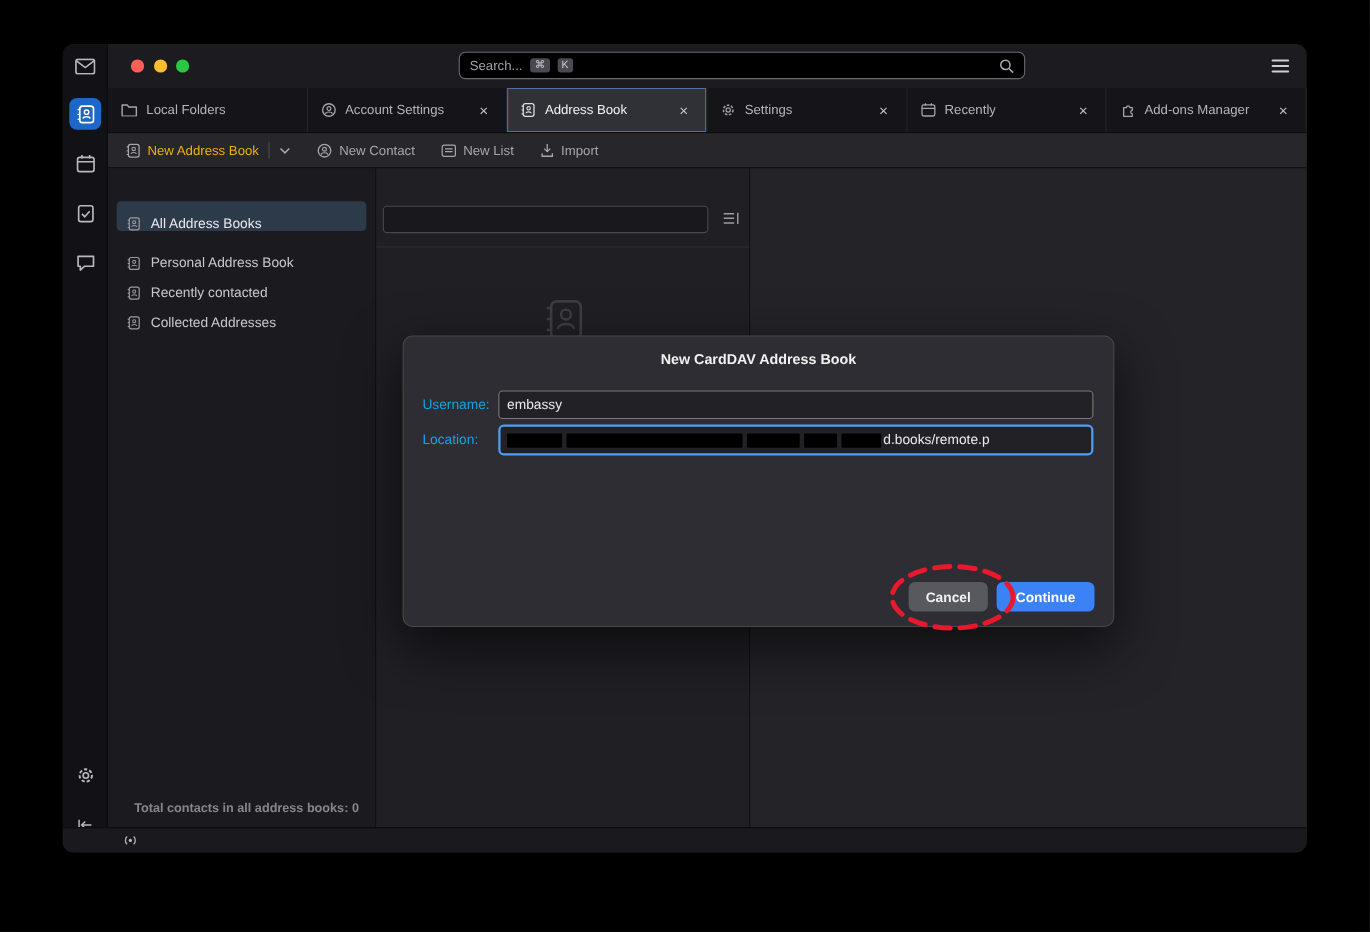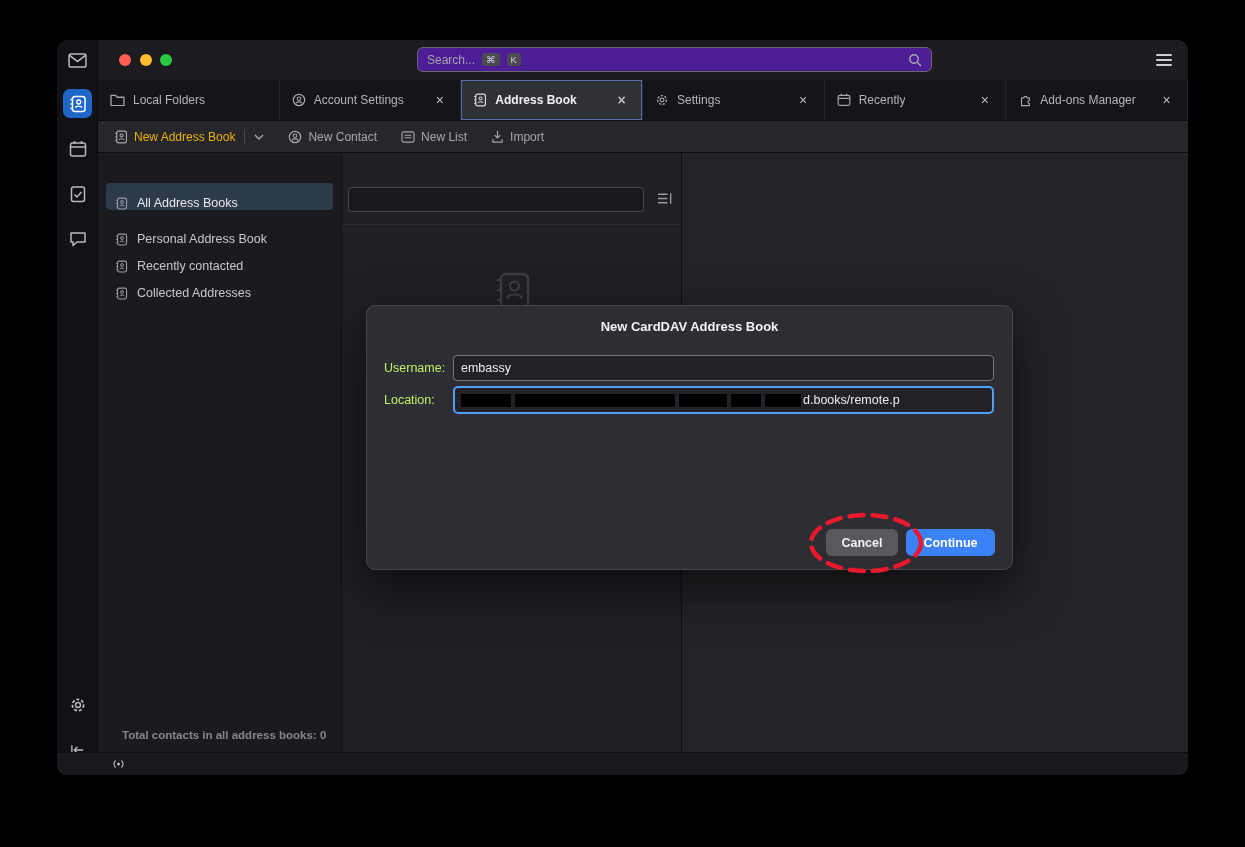--- a/index.html
+++ b/index.html
@@ -6,33 +6,33 @@
   html,body{width:1245px;height:847px}
   body{background:#000;font-family:"Liberation Sans","DejaVu Sans",sans-serif;position:relative;overflow:hidden}
   .window{position:absolute;left:57px;top:40px;width:1131px;height:735px;background:#1c1c20;border-radius:10px;overflow:hidden;box-shadow:0 20px 60px rgba(0,0,0,.7)}
   
   .strip{position:absolute;left:0;top:0;width:41px;height:735px;background:#121216;border-right:1px solid #0a0a0c;z-index:5}
   .strip-btn{position:absolute;left:6px;width:29px;height:29px;border-radius:7px;display:flex;align-items:center;justify-content:center;color:#b9b9c0}
   .strip-btn.active{background:#1f66c9;color:#fff}
   
   .titlebar{position:absolute;left:41px;top:0;right:0;height:40px}
   .light{position:absolute;top:14px;width:12px;height:12px;border-radius:50%}
-  .search-field{position:absolute;left:319px;top:7px;width:515px;height:25px;background:#4c1d95;border:1px solid #686870;border-radius:6px;display:flex;align-items:center;padding:0 9px;gap:7px}
+  .search-field{position:absolute;left:319px;top:7px;width:515px;height:25px;background:#000000;border:1px solid #686870;border-radius:6px;display:flex;align-items:center;padding:0 9px;gap:7px}
   .search-ph{font-size:12px;color:#a2a2aa}
   .keycap{background:#4a4a52;border-radius:3px;font-size:9.5px;color:#cfcfd6;padding:2px 4px;line-height:1}
   .search-mag{margin-left:auto;display:flex}
   .hamburger{position:absolute;right:16px;top:14px;width:16px;height:12px;display:flex;flex-direction:column;justify-content:space-between}
   .hamburger span{display:block;height:1.6px;background:#cdcdd3;border-radius:1px}
   
   .tabbar{position:absolute;left:41px;top:40px;right:0;height:40px;background:#151519;display:flex}
   .tab{flex:1 1 0;min-width:0;display:flex;align-items:center;gap:8px;padding:0 12px;font-size:12px;color:#b4b4bb;border-right:1px solid #232329;position:relative}
   .tab-icon{flex:0 0 auto;display:flex;color:#a5a5ad}
   .tab-label{white-space:nowrap;overflow:hidden;text-overflow:ellipsis}
   .tab-close{margin-left:auto;width:17px;height:17px;display:flex;align-items:center;justify-content:center;font-size:14px;color:#bdbdc4;border-radius:3px;flex:0 0 auto}
-  .tab.active{background:#303037;color:#f2f2f5;font-weight:700;box-shadow:inset 0 0 0 1px rgba(98,148,227,.65)}
+  .tab.active{background:#303037;color:#f2f2f5;font-weight:400;box-shadow:inset 0 0 0 1px rgba(98,148,227,.65)}
   .tab.active .tab-icon{color:#dcdce2}
   
   .toolbar{position:absolute;left:41px;top:80px;right:0;height:33px;background:#26262b;border-top:1px solid #0d0d10;border-bottom:1px solid #0d0d10;display:flex;align-items:center;padding:0 10px;font-size:12px;color:#a6a6ae}
   .tb-btn{display:flex;align-items:center;gap:6px;padding:4px 6px;border-radius:4px;white-space:nowrap}
   .tb-sep{width:1px;height:15px;background:#4a4a52;margin:0 3px}
   .tb-group{display:flex;align-items:center}
   .tb-gap{width:12px}
   .tb-dim{color:#eab308}
   
   .pane-books{position:absolute;left:41px;top:113px;width:244px;bottom:23px;background:#1b1b1f;border-right:1px solid #101014}
@@ -50,21 +50,21 @@
   .pane-detail{position:absolute;left:625px;top:113px;right:0;bottom:23px;background:#232328}
   
   .statusbar{position:absolute;left:0;right:0;bottom:0;height:23px;background:#1a1a1e;border-top:1px solid #0c0c0f;display:flex;align-items:center;z-index:6}
   .broadcast{margin-left:53px;color:#b9b9c0;display:flex}
   
   .dialog{position:absolute;left:309px;top:265px;width:647px;height:265px;background:#2d2d33;border:1px solid #47474e;border-radius:9px;box-shadow:0 18px 50px rgba(0,0,0,.6);z-index:10}
   .dialog-title{text-align:center;margin-top:13px;font-size:13px;font-weight:700;color:#f2f2f5}
   .dlg-row{position:absolute;left:17px;right:18px;display:flex;align-items:center}
   .dlg-row.r1{top:49px;height:26px}
   .dlg-row.r2{top:80px;height:28px}
-  .dlg-label{width:69px;font-size:12.5px;color:#bef264;flex:0 0 auto}
+  .dlg-label{width:69px;font-size:12.5px;color:#0ea5e9;flex:0 0 auto}
   .dlg-input{flex:1;height:26px;background:#212126;border:1px solid #77777f;border-radius:4px;color:#ebebef;font-size:12.5px;padding:0 7px;font-family:Liberation Sans, sans-serif}
   .dlg-location{flex:1;height:28px;background:#212126;border:2px solid #4f9ff8;border-radius:5px;display:flex;align-items:center;padding:0 6px;overflow:hidden}
   .redact{height:13px;background:#000;border-radius:1px;flex:0 0 auto}
   .redact-gap{width:4px;flex:0 0 auto}
   .loc-text{font-size:12.5px;color:#ebebef;white-space:nowrap;margin-left:2px}
   .dlg-buttons{position:absolute;right:17px;bottom:13px;display:flex;gap:8px}
   .btn{height:27px;border:none;border-radius:6px;font-size:12.5px;font-weight:700;font-family:inherit;display:flex;align-items:center;justify-content:center}
   .btn-cancel{width:72px;background:#58585f;color:#f1f1f4}
   .btn-continue{width:89px;background:#3b82f6;color:#fff}
   

